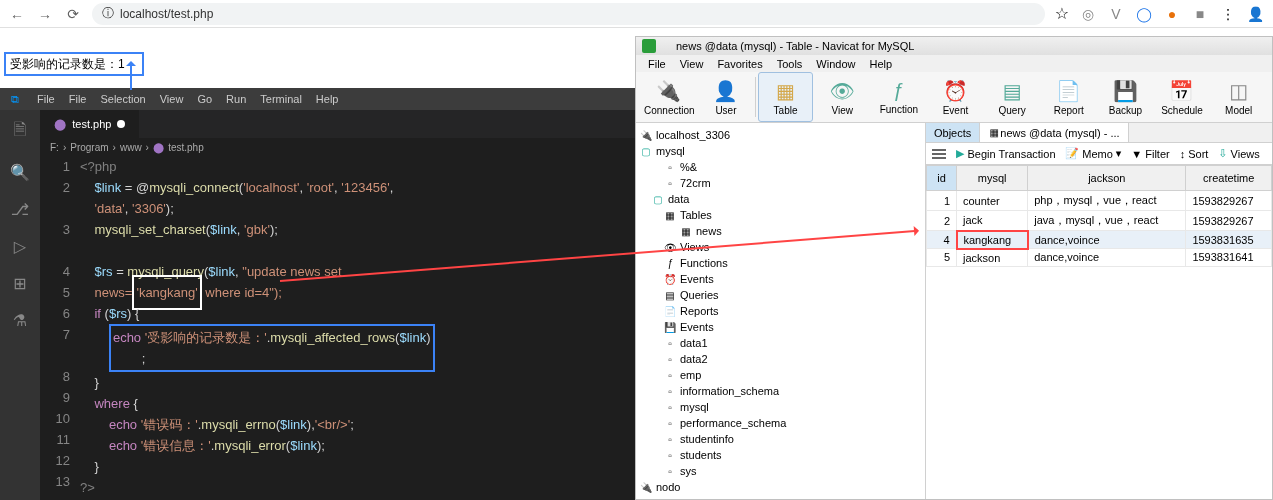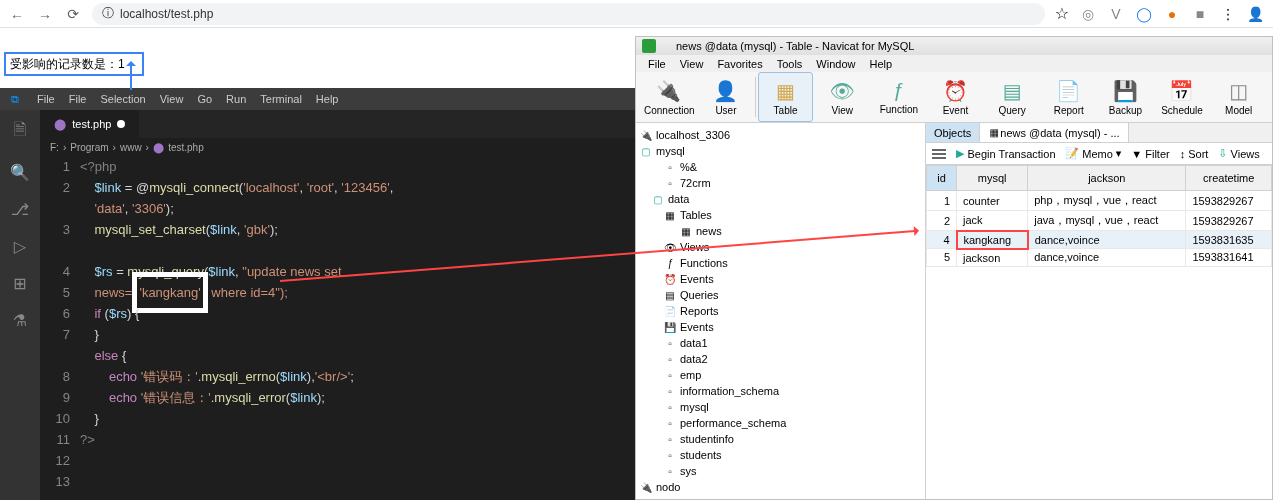--- a/index.html
+++ b/index.html
@@ -27,21 +27,21 @@
 .vs-activity span{font-size:16px}
 .vs-tabs{flex:1;display:flex;flex-direction:column}
 .tab-row{height:28px;background:#252526;display:flex}
 .tab{padding:0 14px;display:flex;align-items:center;gap:6px;font-size:11px;background:#1e1e1e;color:#fff}
 .tab-dot{width:8px;height:8px;border-radius:50%;background:#fff}
 .breadcrumb{height:18px;font-size:10px;color:#aaa;padding:0 10px;display:flex;align-items:center;gap:4px;background:#1e1e1e}
 .editor{flex:1;display:flex;font-family:Consolas,monospace;font-size:13px;line-height:21px;position:relative;background:#1e1e1e}
 .gutter{width:40px;text-align:right;padding-right:10px;color:#858585}
 .code{flex:1;white-space:pre;color:#d4d4d4}
 .kw{color:#c586c0}.fn{color:#dcdcaa}.var{color:#9cdcfe}.str{color:#ce9178}.tag{color:#808080}
-.highlight-red{border:5px solid #ffffff;padding:8px 2px}
+.highlight-red{border:2px solid #ffffff;padding:8px 2px}
 .highlight-blue{border:2px solid #3b82f6;padding:1px 2px;display:inline-block}
 
 
 .navicat{position:absolute;left:635px;top:36px;width:638px;height:464px;background:#fff;border:1px solid #c0c0c0;display:flex;flex-direction:column;font-size:11px}
 .nav-title{height:22px;background:linear-gradient(#f0f0f0,#e0e0e0);display:flex;align-items:center;padding:0 6px;gap:20px}
 .nav-title-icon{width:14px;height:14px;background:#2a9d3a;border-radius:2px}
 .nav-menu{height:20px;background:#f0f0f0;display:flex;align-items:center;padding:0 6px;gap:2px}
 .nav-menu span{padding:0 6px}
 .nav-toolbar{height:56px;background:#f6f6f6;border-bottom:1px solid #d0d0d0;display:flex;align-items:center;padding:0 6px;gap:2px}
 .tool-btn{display:flex;flex-direction:column;align-items:center;justify-content:center;width:56px;height:50px;gap:2px;border:1px solid transparent;border-radius:3px}
@@ -140,22 +140,24 @@
       <div class="editor">
         <div class="gutter">1<br>2<br><br>3<br><br>4<br>5<br>6<br>7<br><br>8<br>9<br>10<br>11<br>12<br>13</div>
         <div class="code"><span class="tag">&lt;?php</span>
     <span class="var">$link</span> = @<span class="fn">mysqli_connect</span>(<span class="str">'localhost'</span>, <span class="str">'root'</span>, <span class="str">'123456'</span>,
     <span class="str">'data'</span>, <span class="str">'3306'</span>);
     <span class="fn">mysqli_set_charset</span>(<span class="var">$link</span>, <span class="str">'gbk'</span>);
 
     <span class="var">$rs</span> = <span class="fn">mysqli_query</span>(<span class="var">$link</span>, <span class="str">"update news set</span>
     <span class="str">news=</span><span class="highlight-red str">'kangkang'</span><span class="str"> where id=4");</span>
     <span class="kw">if</span> (<span class="var">$rs</span>) {
+        <span class="highlight-blue"><span class="kw">echo</span> <span class="str">'受影响的记录数是：'</span>.<span class="fn">mysqli_affected_rows</span>(<span class="var">$link</span>)
+        ;</span>
     }
-    <span class="kw">else</span> {
+    <span class="kw">where</span> {
         <span class="kw">echo</span> <span class="str">'错误码：'</span>.<span class="fn">mysqli_errno</span>(<span class="var">$link</span>),<span class="str">'&lt;br/&gt;'</span>;
         <span class="kw">echo</span> <span class="str">'错误信息：'</span>.<span class="fn">mysqli_error</span>(<span class="var">$link</span>);
     }
 <span class="tag">?&gt;</span></div>
       </div>
     </div>
   </div>
 </div>
 
 <div class="navicat">

